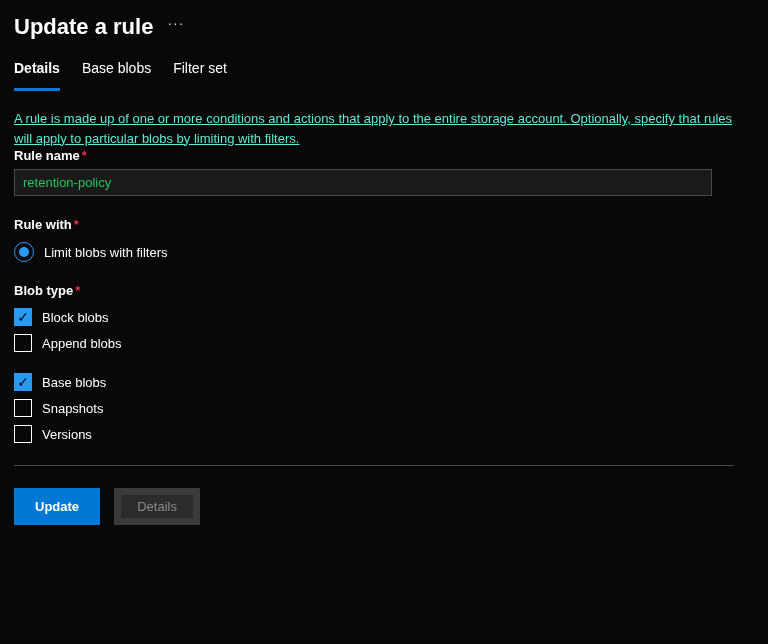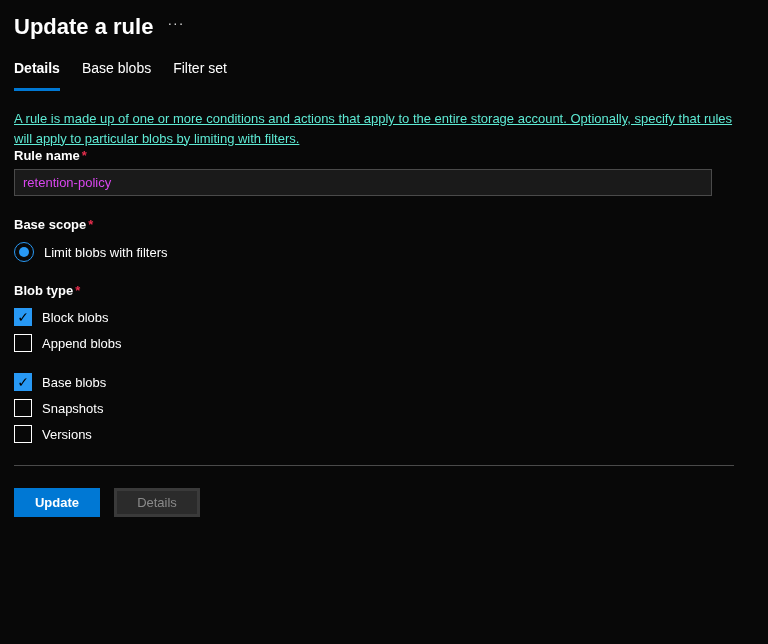--- a/index.html
+++ b/index.html
@@ -56,21 +56,21 @@
   .field-label {
     font-size: 13px;
     font-weight: 600;
     margin-bottom: 6px;
   }
   .req { color: #e62e4d; margin-left: 2px; }
   .text-input {
     width: 698px;
     background: #1a1a1a;
     border: 1px solid #4a4a4a;
-    color: #d946ef;
+    color: #22c55e;
     padding: 5px 8px;
     font-size: 13px;
     font-family: inherit;
     outline: none;
   }
   .section { margin-bottom: 21px; }
   .radio-row, .check-row {
     display: flex;
     align-items: center;
     gap: 10px;
@@ -120,21 +120,21 @@
   }
   .btn-row {
     display: flex;
     gap: 14px;
   }
   .btn {
     min-width: 86px;
     padding: 4px 14px;
     font-size: 13px;
     font-family: inherit;
-    border: 3px solid #7dd3fc;
+    border: 7px solid #7dd3fc;
     background: #080808;
     color: #ffffff;
     cursor: pointer;
     text-align: center;
   }
   .btn.primary {
     background: #0078d4;
     border-color: #0078d4;
     color: #ffffff;
     font-weight: 600;
@@ -164,21 +164,21 @@
 
 <div class="section">
   <div class="field-label">
     <span>Rule name</span><span class="req">*</span>
   </div>
   <input class="text-input" type="text" value="retention-policy" style="">
 </div>
 
 <div class="section">
   <div class="field-label">
-    <span>Base scope</span><span class="req">*</span>
+    <span>Rule with</span><span class="req">*</span>
   </div>
   <div class="radio-row">
     <span class="radio selected"></span>
     <span class="opt-label">Limit blobs with filters</span>
   </div>
 </div>
 
 <div class="section">
   <div class="field-label">
     <span>Blob type</span><span class="req">*</span>

